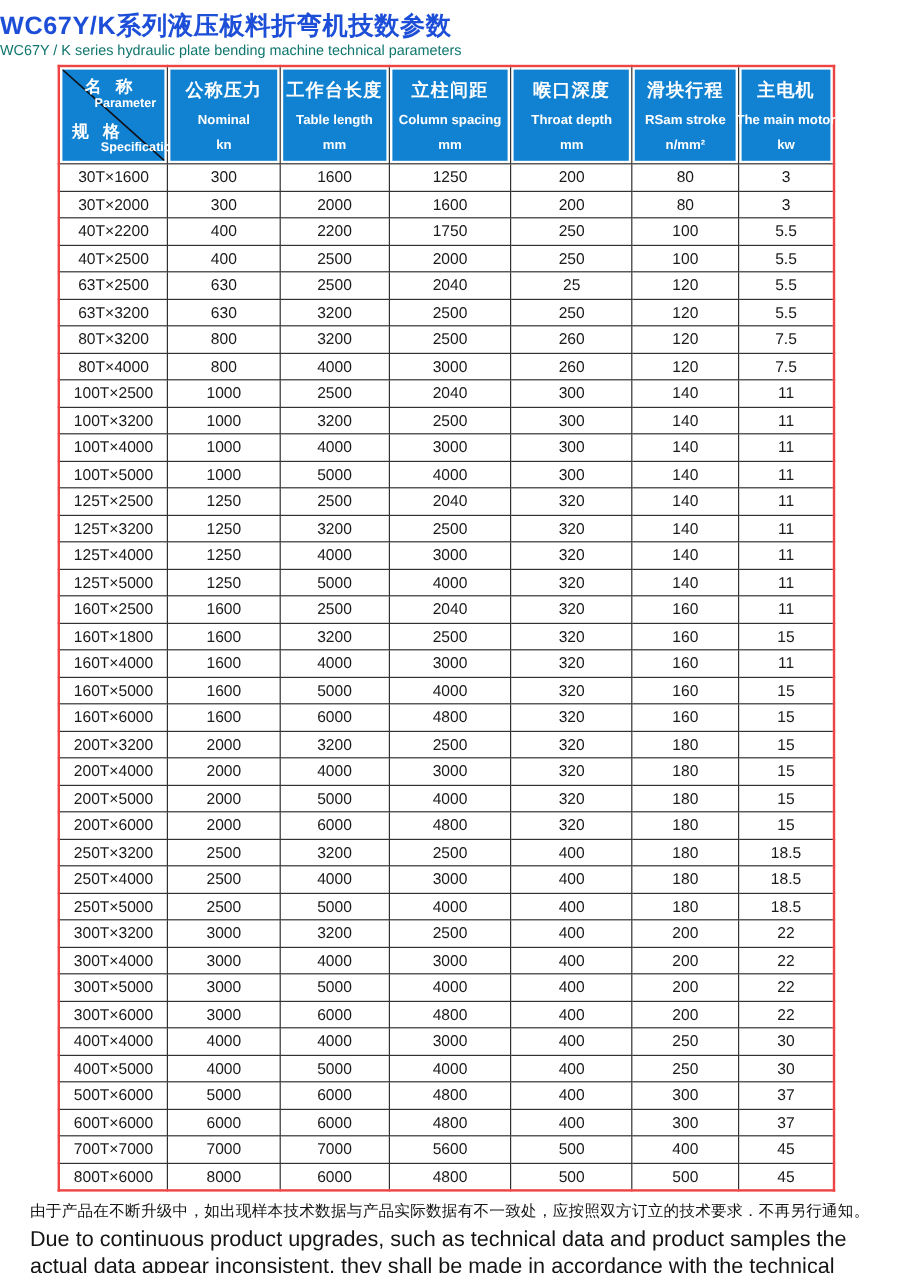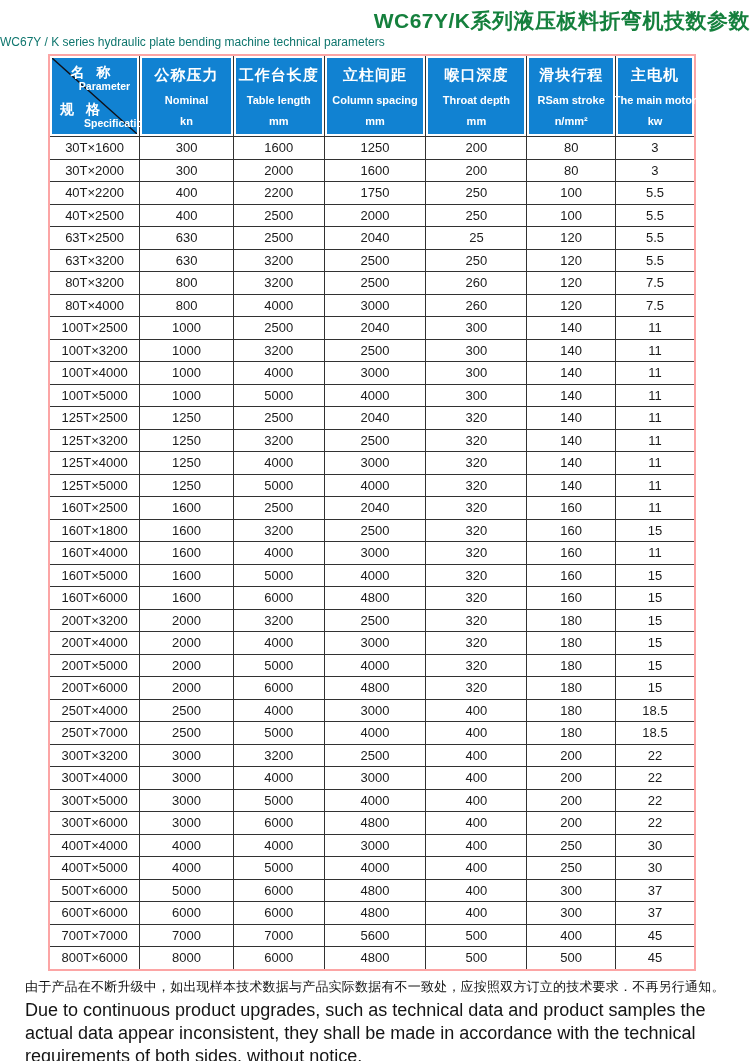--- a/index.html
+++ b/index.html
@@ -6,40 +6,40 @@
     margin: 0; padding: 0;
     background: #ffffff;
     width: 750px; height: 1061px;
     font-family: "Liberation Sans", sans-serif;
     color: #111;
     overflow: hidden;
   }
   .page { width: 750px; height: 1061px; position: relative; }
 
   .title {
-    text-align: right;
+    text-align: left;
     font-size: 21px;
     font-weight: bold;
     letter-spacing: 0.5px;
     padding-top: 7px;
-    color: #15803d;
+    color: #1d4ed8;
   }
   .subtitle {
     text-align: left;
     font-size: 12px;
     margin-top: 0;
     color: #0f766e;
   }
 
   table.params {
     border-collapse: collapse;
     table-layout: fixed;
     width: 648px;
     margin: 5px 0 0 48px;
-    border: 2px solid #fca5a5;
+    border: 2px solid #ef4444;
   }
   table.params th, table.params td {
     border: 1px solid #323232;
     box-sizing: content-box;
   }
 
   
   thead th {
     height: 76px;
     padding: 2px;
@@ -401,30 +401,39 @@
         <tr>
           <td>200T×6000</td>
           <td>2000</td>
           <td>6000</td>
           <td>4800</td>
           <td>320</td>
           <td>180</td>
           <td>15</td>
         </tr>
         <tr>
+          <td>250T×3200</td>
+          <td>2500</td>
+          <td>3200</td>
+          <td>2500</td>
+          <td>400</td>
+          <td>180</td>
+          <td>18.5</td>
+        </tr>
+        <tr>
           <td>250T×4000</td>
           <td>2500</td>
           <td>4000</td>
           <td>3000</td>
           <td>400</td>
           <td>180</td>
           <td>18.5</td>
         </tr>
         <tr>
-          <td>250T×7000</td>
+          <td>250T×5000</td>
           <td>2500</td>
           <td>5000</td>
           <td>4000</td>
           <td>400</td>
           <td>180</td>
           <td>18.5</td>
         </tr>
         <tr>
           <td>300T×3200</td>
           <td>3000</td>

